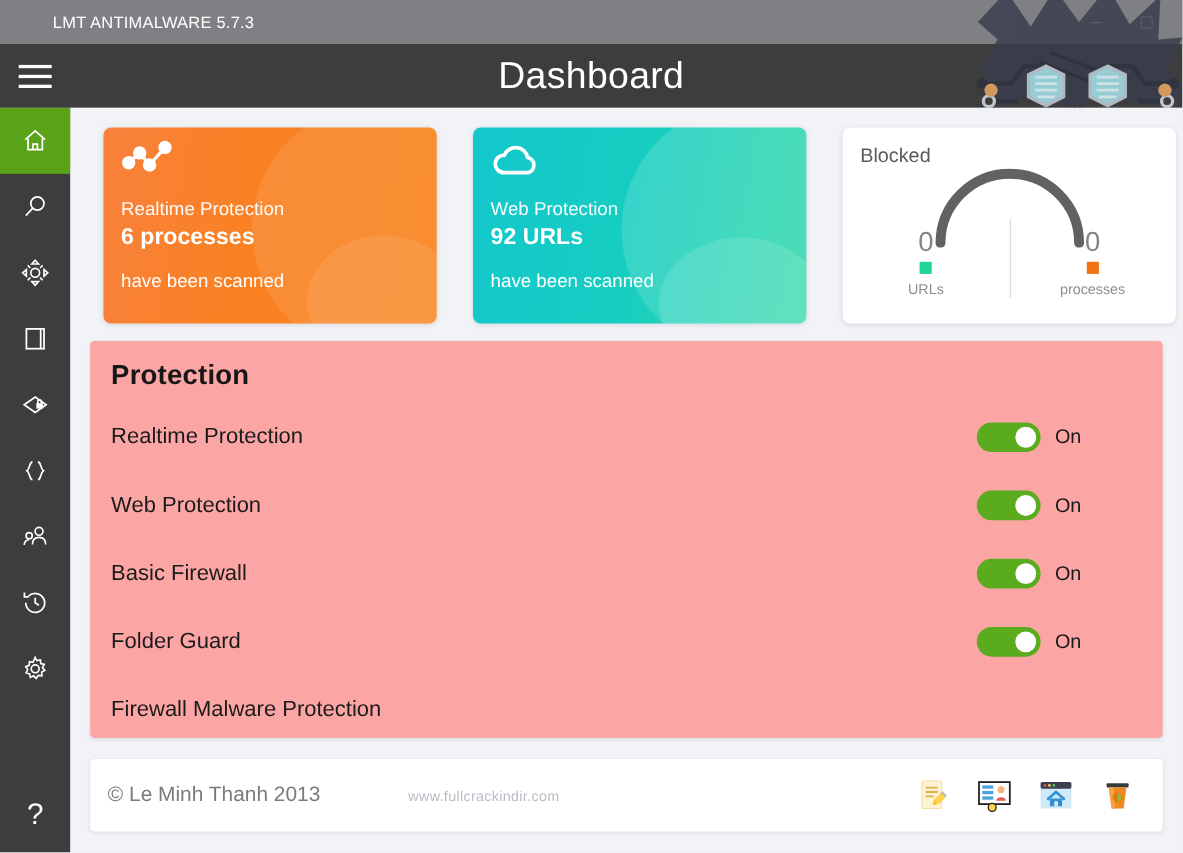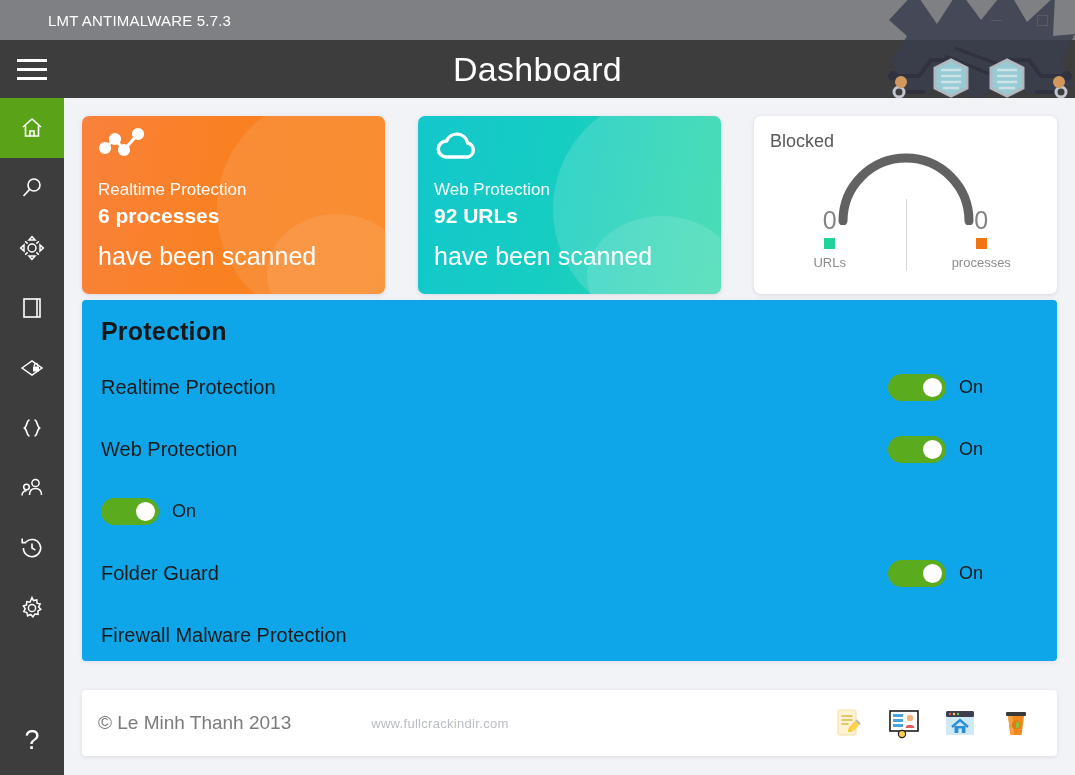--- a/index.html
+++ b/index.html
@@ -136,20 +136,21 @@
     width: 975px;
     height: 178px;
   }
   .card {
     position: absolute;
     top: 0;
     height: 178px;
     border-radius: 7px;
     overflow: hidden;
     box-shadow: 0 1px 4px rgba(70,80,110,.16);
+    margin-left: 12px;
   }
   .card.realtime {
     left: 0;
     width: 303px;
     background: linear-gradient(100deg, #f9813c 0%, #f98122 45%, #f98018 100%);
   }
   .card.web {
     left: 336px;
     width: 303px;
     background: linear-gradient(100deg, #13c7cc 0%, #16cdc2 45%, #2fd8a9 100%);
@@ -195,21 +196,21 @@
     font-weight: 400;
     line-height: 24px;
     opacity: .97;
   }
   .card-value {
     font-size: 21px;
     font-weight: bold;
     line-height: 27px;
   }
   .card-sub {
-    font-size: 25px;
+    font-size: 17px;
     font-weight: 400;
     margin-top: 15px;
     line-height: 24px;
   }
 
   
   .card.blocked {
     left: 672px;
     width: 303px;
     background: #ffffff;
@@ -264,24 +265,24 @@
     left: 50%;
     top: 83px;
     width: 1px;
     height: 72px;
     background: #d9d9d9;
   }
 
   
   .panel {
     position: absolute;
-    left: 18px; top: 202px;
+    left: 18px; top: 212px;
     width: 975px;
     height: 361px;
-    background: #0ea5e9;
+    background: #fca5a5;
     border-radius: 4px;
     box-shadow: 0 1px 4px rgba(70,80,110,.13);
     overflow: hidden;
   }
   .panel-title {
     font-size: 25px;
     font-weight: bold;
     color: #171717;
     padding: 17px 0 0 19px;
     letter-spacing: .2px;
@@ -600,20 +601,21 @@
           <div class="prot-name">Web Protection</div>
           <div class="toggle-wrap">
             <div class="toggle on">
                 <span class="knob"></span>
               </div>
             <span class="toggle-state">On</span>
           </div>
         </div>
 
         <div class="prot-row">
+          <div class="prot-name">Basic Firewall</div>
           <div class="toggle-wrap">
             <div class="toggle on">
                 <span class="knob"></span>
               </div>
             <span class="toggle-state">On</span>
           </div>
         </div>
 
         <div class="prot-row">
           <div class="prot-name">Folder Guard</div>

